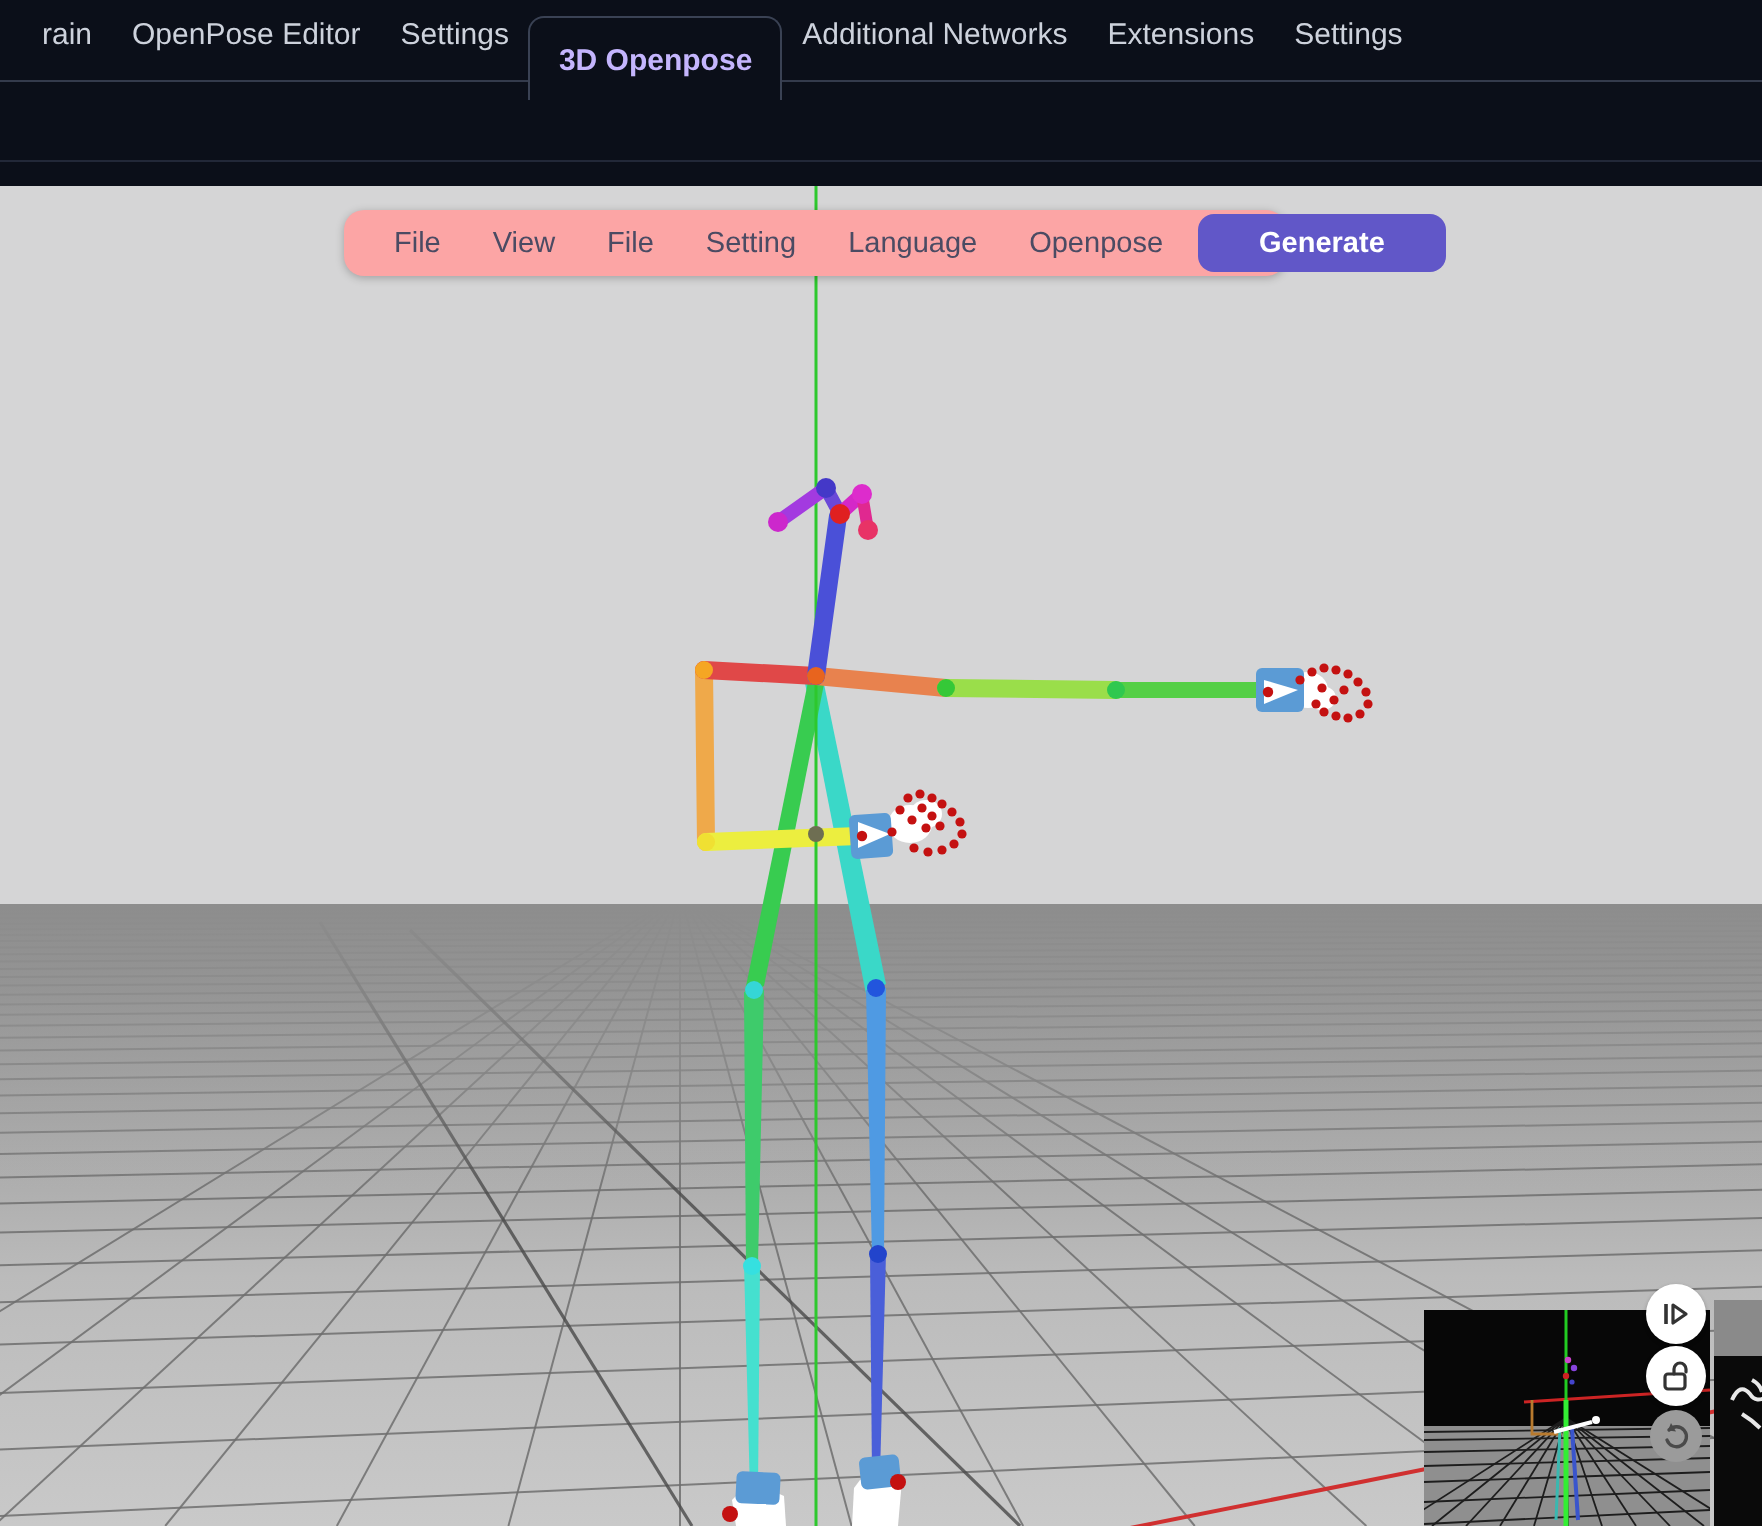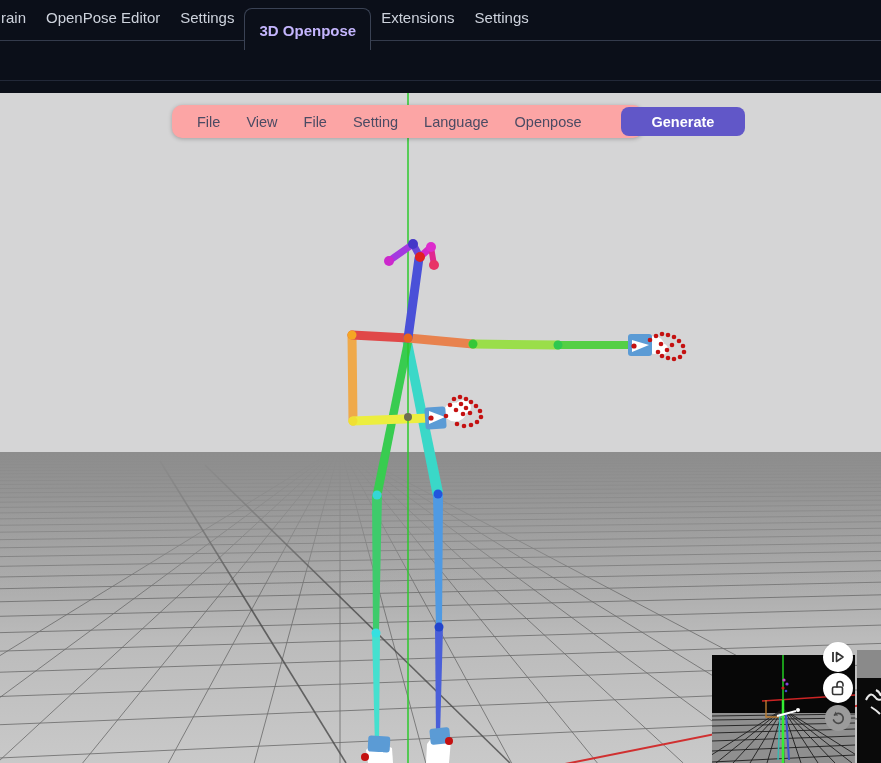--- a/index.html
+++ b/index.html
@@ -2,54 +2,55 @@
 <html><head>
 <meta charset="utf-8">
 <style>
   html,body{margin:0;padding:0;background:#0b0f19;width:881px;height:763px;overflow:hidden;
     font-family:"Liberation Sans",sans-serif;-webkit-font-smoothing:antialiased;}
   
   .navbar{position:absolute;left:0;top:0;width:881px;height:41px;background:#0b0f19;
     display:flex;align-items:stretch;overflow:visible;}
   .navbar::after{content:"";position:absolute;left:0;top:40px;width:881px;height:1px;background:#343b4c;z-index:1;}
   .tab{color:#cdd2dc;font-size:15px;padding:9px 10px 0 10px;white-space:nowrap;cursor:pointer;}
-  .tab.first{padding-left:1px;}
+  .tab.first{padding-left:1px;margin-left:20px;}
   .tab.active{position:relative;z-index:2;margin-top:8px;height:39px;padding:2px 14px 0 14px;
     background:#0b0f19;border:1px solid #3a4254;border-bottom:none;border-radius:8px 8px 0 0;
     color:#c4b5fd;font-weight:bold;display:flex;align-items:center;}
   
   .subband{position:absolute;left:0;top:41px;width:881px;height:52px;background:#0b0f19;}
   .subband .subdivider{position:absolute;left:0;top:39px;width:881px;height:1px;background:#222838;}
   
   .viewport{position:absolute;left:0;top:93px;width:881px;height:670px;background:#d5d5d6;overflow:hidden;}
   .scene-svg{position:absolute;left:0;top:0;width:881px;height:670px;display:block;}
   .gridline{stroke:#6f6f6f;stroke-width:1;}
   
   .menubar{position:absolute;left:172px;top:12px;width:471px;height:33px;background:#fca5a5;
     border-radius:10px;box-shadow:0 1px 4px rgba(0,0,0,.25);display:flex;align-items:center;
     padding:0;z-index:10;}
   .menu-item{color:#4b4b63;font-size:14.5px;font-weight:500;padding:0 13px;cursor:pointer;white-space:nowrap;}
   .menu-item.mi-first{padding-left:25px;}
-  .generate-btn{margin-left:26px;background:#6157c8;color:#fff;border:none;border-radius:8px;
+  .generate-btn{margin-left:4px;background:#6157c8;color:#fff;border:none;border-radius:8px;
     height:29px;padding:0 31px;font-size:14.5px;font-weight:bold;cursor:pointer;
     font-family:"Liberation Sans",sans-serif;}
   
   .corner-btn{position:absolute;border-radius:50%;display:flex;align-items:center;justify-content:center;
     z-index:20;cursor:pointer;box-shadow:0 1px 2px rgba(0,0,0,.3);}
   .corner-btn.white{background:#ffffff;}
   .corner-btn.gray{background:#9b9b9b;box-shadow:none;}
 </style>
 </head>
 <body>
 
 <div class="navbar">
   <div class="tab first">rain</div>
   <div class="tab">OpenPose Editor</div>
   <div class="tab">Settings</div>
   <div class="tab active">3D Openpose</div>
+  <div class="tab">Additional Networks</div>
   <div class="tab">Extensions</div>
   <div class="tab">Settings</div>
 </div>
 
 <div class="subband">
   <div class="subdivider"></div>
 </div>
 
 <div class="viewport">
 

